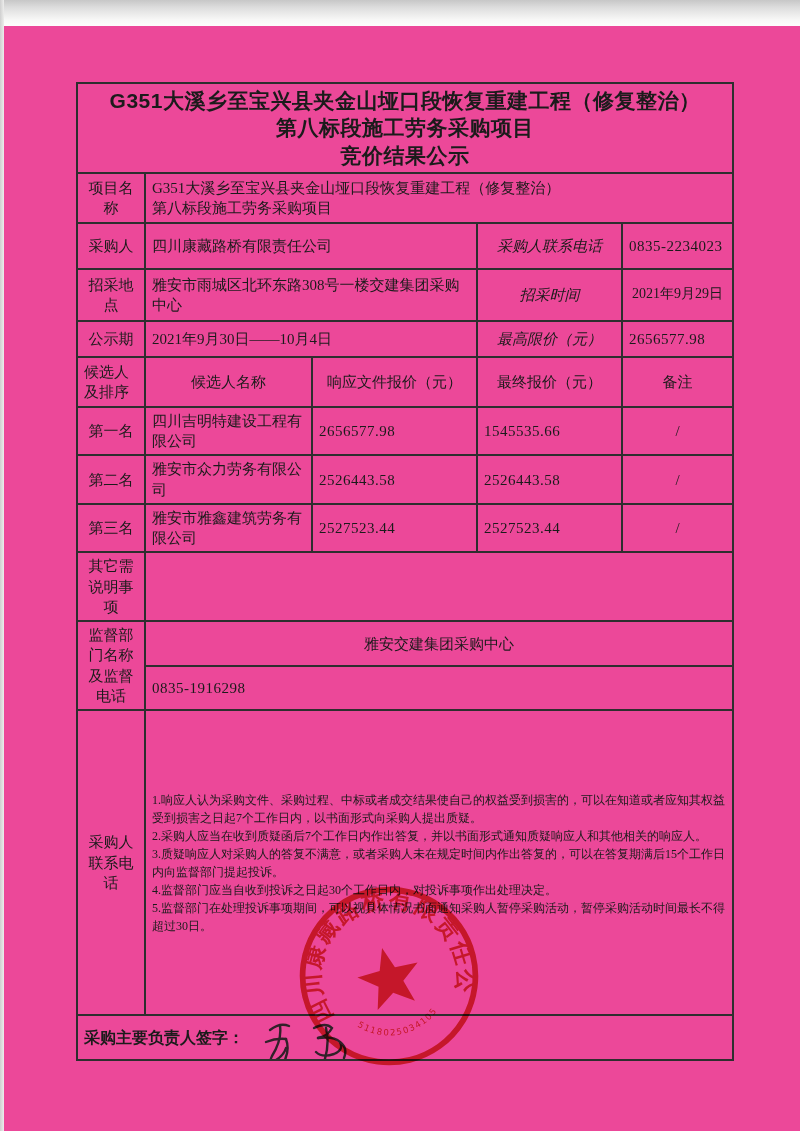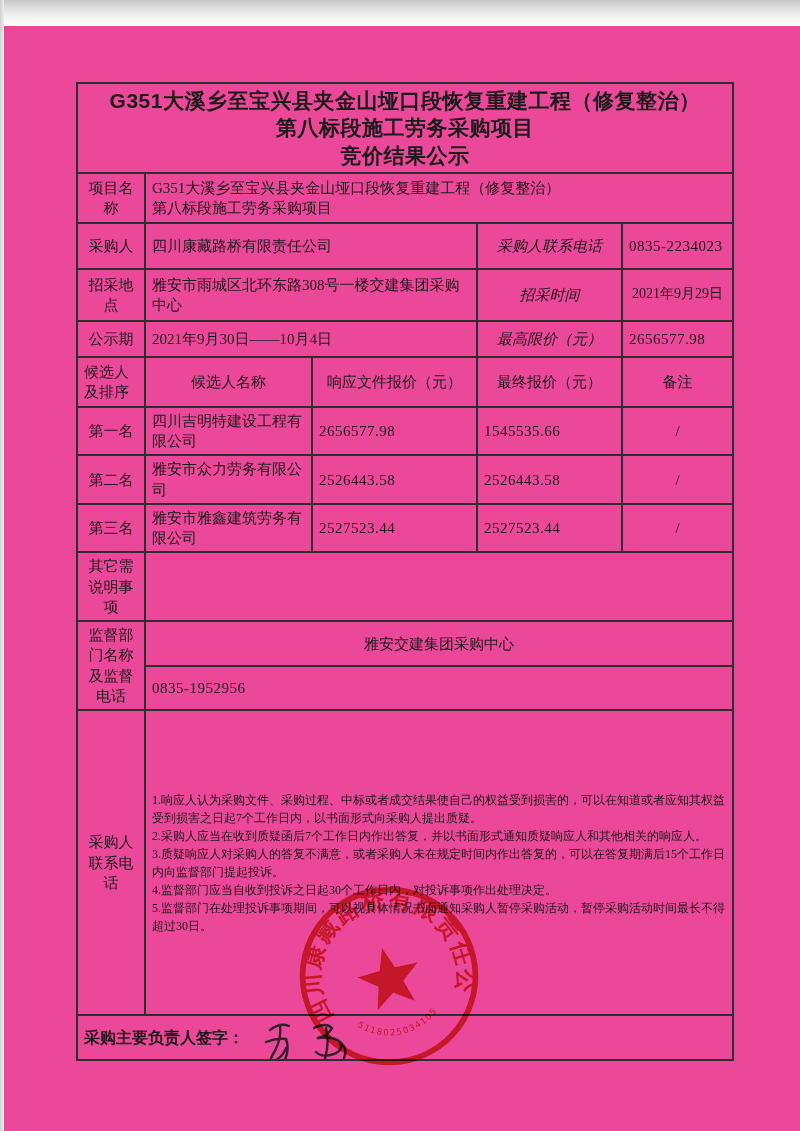--- a/index.html
+++ b/index.html
@@ -153,21 +153,21 @@
     <tr style="height:40px">
       <td class="lbl">其它需说明事项</td>
       <td colspan="4" class="val-left"></td>
     </tr>
 
     <tr style="height:39px">
       <td rowspan="2" class="lbl">监督部门名称及监督电话</td>
       <td colspan="4" class="val-center">雅安交建集团采购中心</td>
     </tr>
     <tr style="height:38px">
-      <td colspan="4" class="val-center num" style="font-size:15px">0835-1952956</td>
+      <td colspan="4" class="val-center num" style="font-size:15px">0835-1916298</td>
     </tr>
 
     <tr style="height:305px">
       <td class="lbl">采购人联系电话</td>
       <td colspan="4" class="objection-cell">
         <p>1.响应人认为采购文件、采购过程、中标或者成交结果使自己的权益受到损害的，可以在知道或者应知其权益受到损害之日起7个工作日内，以书面形式向采购人提出质疑。</p>
         <p>2.采购人应当在收到质疑函后7个工作日内作出答复，并以书面形式通知质疑响应人和其他相关的响应人。</p>
         <p>3.质疑响应人对采购人的答复不满意，或者采购人未在规定时间内作出答复的，可以在答复期满后15个工作日内向监督部门提起投诉。</p>
         <p>4.监督部门应当自收到投诉之日起30个工作日内，对投诉事项作出处理决定。</p>
         <p>5.监督部门在处理投诉事项期间，可以视具体情况书面通知采购人暂停采购活动，暂停采购活动时间最长不得超过30日。</p>

